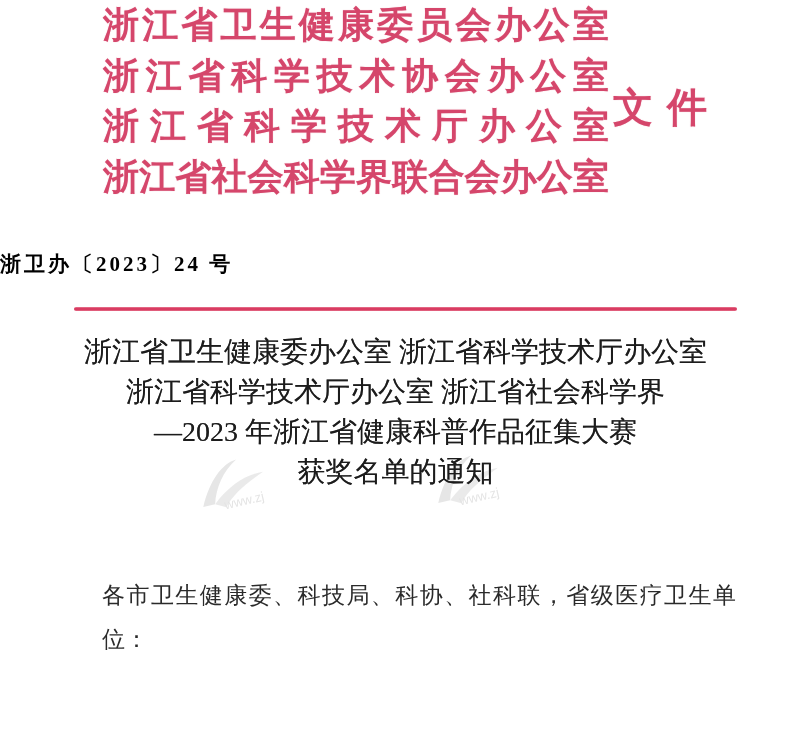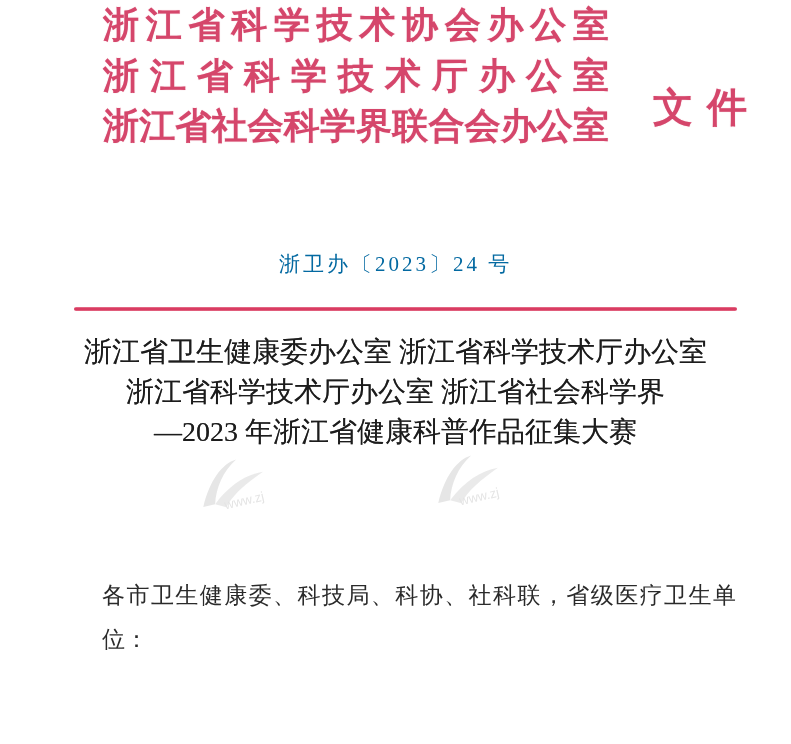--- a/index.html
+++ b/index.html
@@ -38,33 +38,32 @@
   .doc-label {
     position: absolute;
     left: 613px;
     top: 80px;
     font-size: 40px;
     font-weight: 700;
     color: #d5466b;
     letter-spacing: 14px;
     white-space: nowrap;
     text-shadow: 0 0 1px rgba(213, 70, 107, 0.45);
-    margin-left: 40px;
   }
 
   
   .ref-number {
     position: absolute;
     left: 0;
     top: 250px;
     width: 100%;
-    text-align: center;
     font-size: 21px;
     letter-spacing: 3px;
-    color: #0369a1;
+    color: #000000;
+    font-weight: bold;
   }
 
   
   .red-rule {
     position: absolute;
     left: 74px;
     top: 307px;
     width: 663px;
     height: 4px;
     background: linear-gradient(to bottom, #e87e95, #d93c62 35%, #d93c62 75%, #e87e95);
@@ -123,20 +122,21 @@
   .paragraph {
     text-indent: 2em;
   }
 </style>
 </head>
 <body>
 
 <div class="page">
 
   <div class="letterhead-orgs">
+    <div class="org-line">浙江省卫生健康委员会办公室</div>
     <div class="org-line">浙江省科学技术协会办公室</div>
     <div class="org-line">浙江省科学技术厅办公室</div>
     <div class="org-line">浙江省社会科学界联合会办公室</div>
   </div>
   <div class="doc-label">文件</div>
 
   <div class="ref-number">浙卫办〔2023〕24 号</div>
 
   <div class="red-rule"></div>
 
@@ -148,19 +148,20 @@
   <svg class="watermark wm-2" viewBox="0 0 130 70" xmlns="http://www.w3.org/2000/svg">
     <path d="M22 52 C 30 26, 44 10, 58 7 C 44 18, 36 34, 34 50 Z" fill="#d2d2d2"></path>
     <path d="M34 50 C 50 32, 66 23, 84 21 C 66 32, 52 42, 45 54 Z" fill="#dadada"></path>
     <text x="44" y="56" font-size="13" fill="#cfcfcf" font-family="Liberation Sans, sans-serif" transform="rotate(-9 44 56)">www.zj</text>
   </svg>
 
   <div class="title-block">
     <div class="title-line">浙江省卫生健康委办公室 浙江省科学技术厅办公室</div>
     <div class="title-line">浙江省科学技术厅办公室 浙江省社会科学界</div>
     <div class="title-line">—2023 年浙江省健康科普作品征集大赛</div>
+    <div class="title-line">获奖名单的通知</div>
   </div>
 
   <div class="body-block">
     <p class="salutation">各市卫生健康委、科技局、科协、社科联，省级医疗卫生单位：</p>
   </div>
 
 </div>
 
 </body></html>

